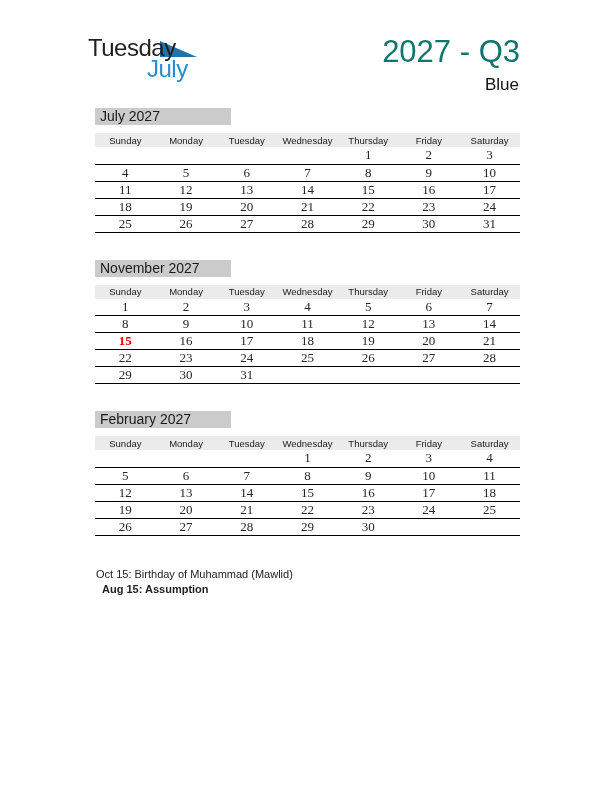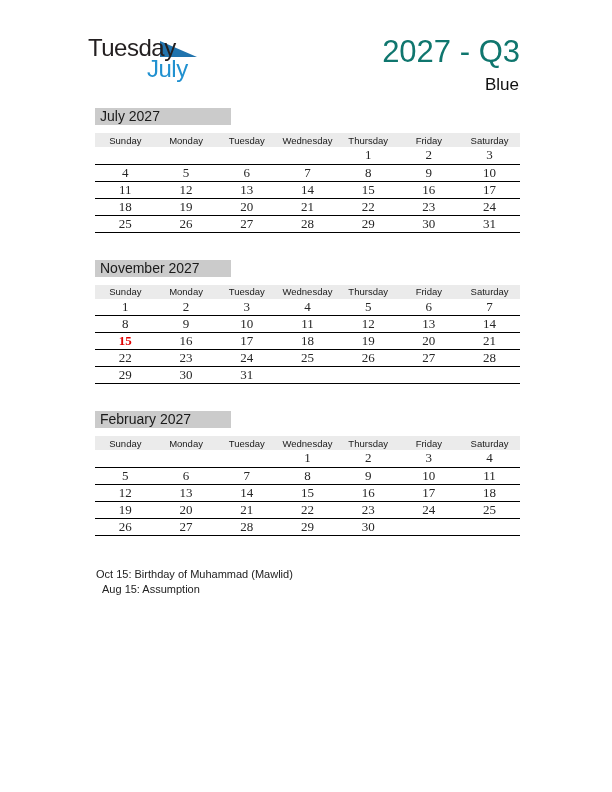--- a/index.html
+++ b/index.html
@@ -72,21 +72,21 @@
     text-align: center; vertical-align: middle;
   }
   table.month-table td.holiday {
     color: var(--holiday-red, #e00000);
     font-weight: bold;
   }
 
   
   .notes { position: absolute; left: 96px; top: 567px; }
   .note { font-size: 11px; line-height: 15px; color: #222222; white-space: nowrap; }
-  .note-indent { padding-left: 6px; }
+  .note-indent { padding-left: 6px; font-weight: bold; }
 </style>
 </head>
 <body>
 
 <div class="page" style="--month-title-bg: #cbcbcb; --weekday-header-bg: #ebebeb; --holiday-red: #e00000; --line-color: #000000; --triangle-color: #2073ad; --blue-color: #2191d0;">
 
   <div class="logo">
     <span class="logo-general">Tuesday</span>
     <span class="logo-triangle"></span>
     <span class="logo-blue">July</span>

